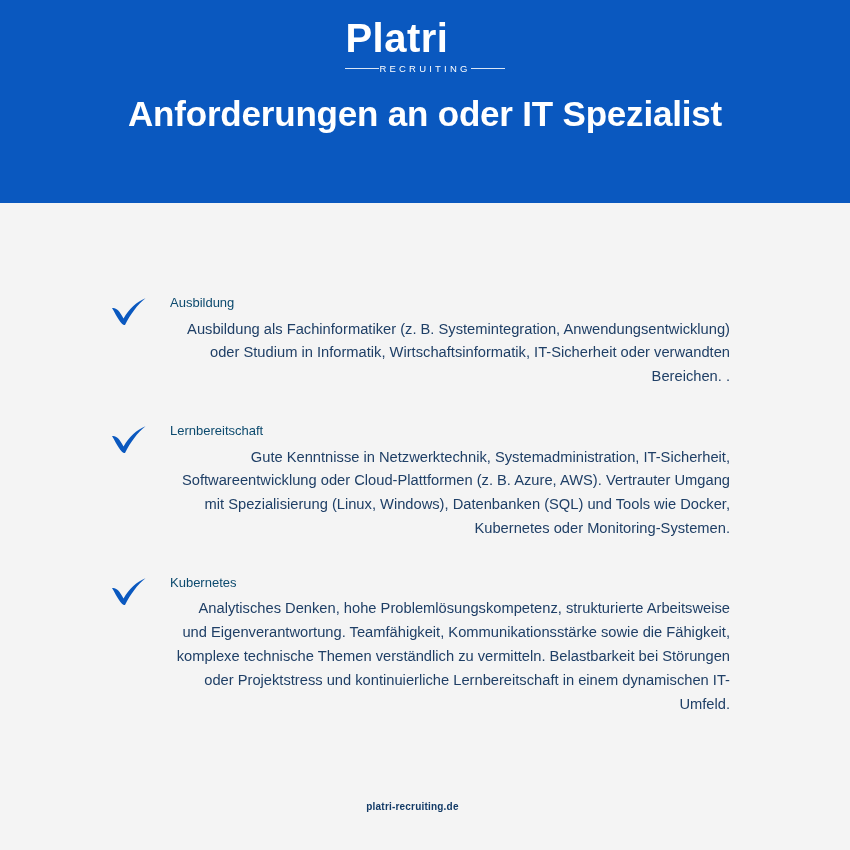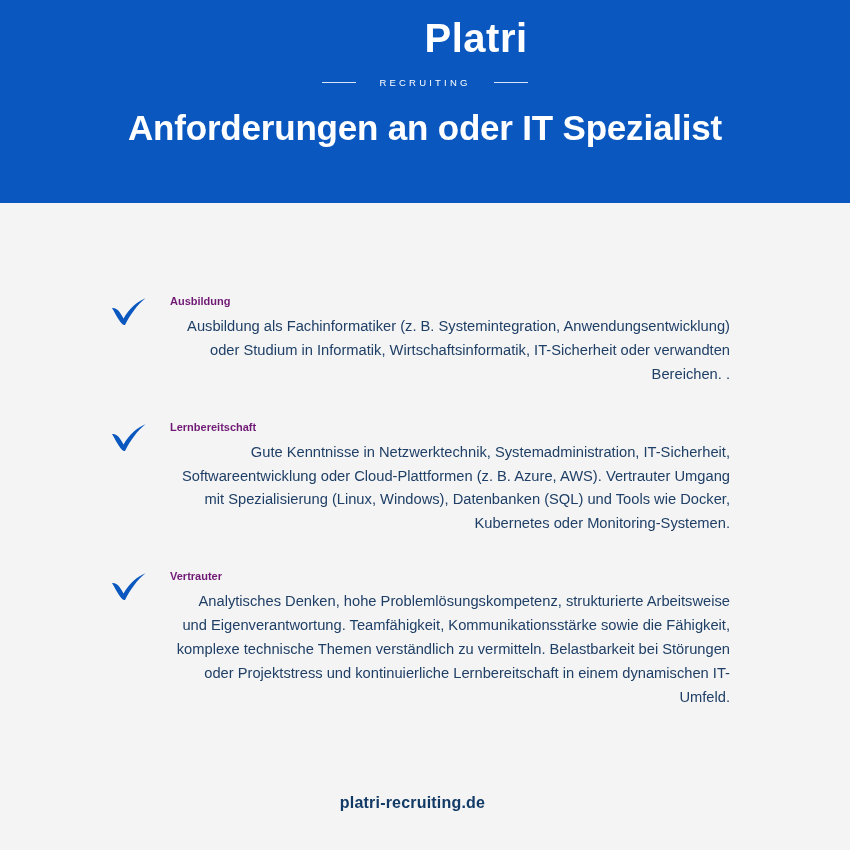--- a/index.html
+++ b/index.html
@@ -25,36 +25,36 @@
     left: 0; top: 0;
     width: 850px;
     height: 203px;
     background: #0a58bf;
     display: flex;
     flex-direction: column;
     align-items: center;
   }
   .brand {
     margin-top: 18px;
-    text-align: right;
+    text-align: left;
     color: #ffffff;
     line-height: 1;
   }
   .brand-name {
     font-size: 40px;
     font-weight: bold;
     letter-spacing: 0.5px;
     color: #ffffff;
   }
   .brand-sub-wrap {
     display: flex;
     align-items: center;
     justify-content: center;
-    gap: 23px;
-    margin-top: 20px;
+    gap: 0;
+    margin-top: 6px;
   }
   .brand-rule {
     width: 34px;
     height: 1px;
     background: rgba(255,255,255,0.85);
   }
   .brand-sub {
     font-size: 9.5px;
     letter-spacing: 3.2px;
     color: #ffffff;
@@ -88,41 +88,41 @@
   .item:last-of-type { margin-bottom: 0; }
 
   .check {
     position: absolute;
     left: 6px;
     top: 2px;
     width: 38px;
     height: 30px;
   }
   .item-title {
-    font-size: 11px;
-    font-weight: bold;
-    color: #701a75;
+    font-size: 13px;
+    font-weight: normal;
+    color: #0c4a6e;
     line-height: 1.2;
     margin-bottom: 7px;
   }
   .item-text {
     font-size: 14.7px;
     color: #1f3f66;
     line-height: 1.62;
     max-width: 566px;
     text-align: right;
   }
 
   .footer {
     position: absolute;
     left: 0;
     bottom: 38px;
     width: 825px;
     text-align: center;
-    font-size: 16px;
+    font-size: 10px;
     color: #123a66;
     font-weight: bold;
     letter-spacing: 0.2px;
   }
 </style>
 </head>
 <body>
 
 <div class="page">
 
@@ -159,21 +159,21 @@
       <div class="item-title">Lernbereitschaft</div>
       <div class="item-text">Gute Kenntnisse in Netzwerktechnik, Systemadministration, IT-Sicherheit, Softwareentwicklung oder Cloud-Plattformen (z. B. Azure, AWS). Vertrauter Umgang mit Spezialisierung (Linux, Windows), Datenbanken (SQL) und Tools wie Docker, Kubernetes oder Monitoring-Systemen.</div>
     </div>
 
     <div class="item">
       <span class="check">
         <svg width="38" height="30" viewBox="0 0 38 30" xmlns="http://www.w3.org/2000/svg">
           <path d="M2 11 C6 10.2 9.5 13.5 13.5 21.5 C19 12 27 4.5 35.5 1.2 C27.5 7.5 20.5 17 15 28 C11 28.5 7 19.5 2 11 Z" fill="#0a58bf"></path>
         </svg>
       </span>
-      <div class="item-title">Vertrauter</div>
+      <div class="item-title">Kubernetes</div>
       <div class="item-text">Analytisches Denken, hohe Problemlösungskompetenz, strukturierte Arbeitsweise und Eigenverantwortung. Teamfähigkeit, Kommunikationsstärke sowie die Fähigkeit, komplexe technische Themen verständlich zu vermitteln. Belastbarkeit bei Störungen oder Projektstress und kontinuierliche Lernbereitschaft in einem dynamischen IT-Umfeld.</div>
     </div>
 
   </div>
 
   <div class="footer">platri-recruiting.de</div>
 
 </div>
 
 </body></html>

